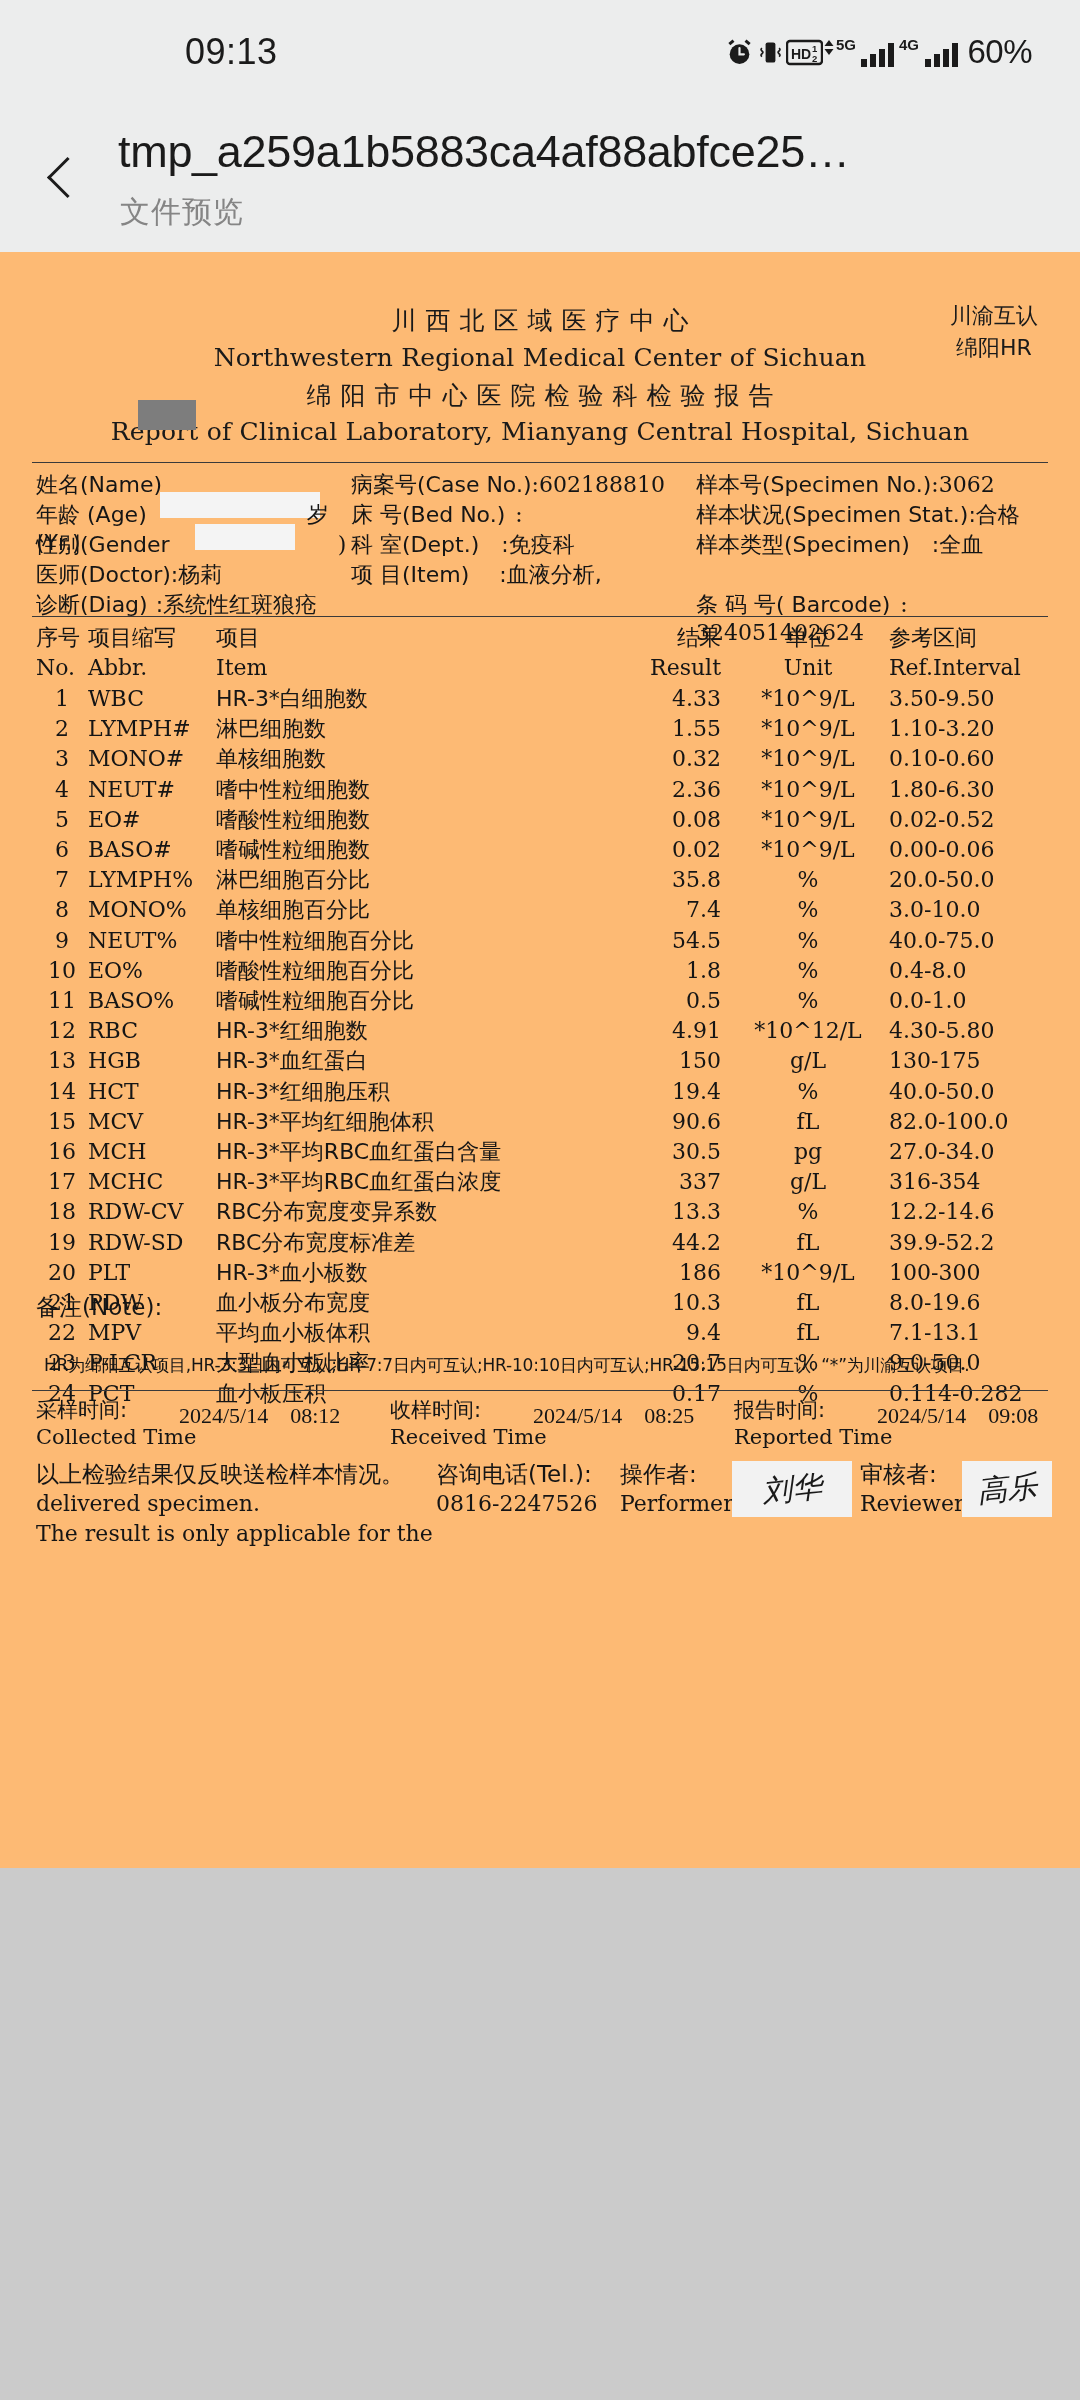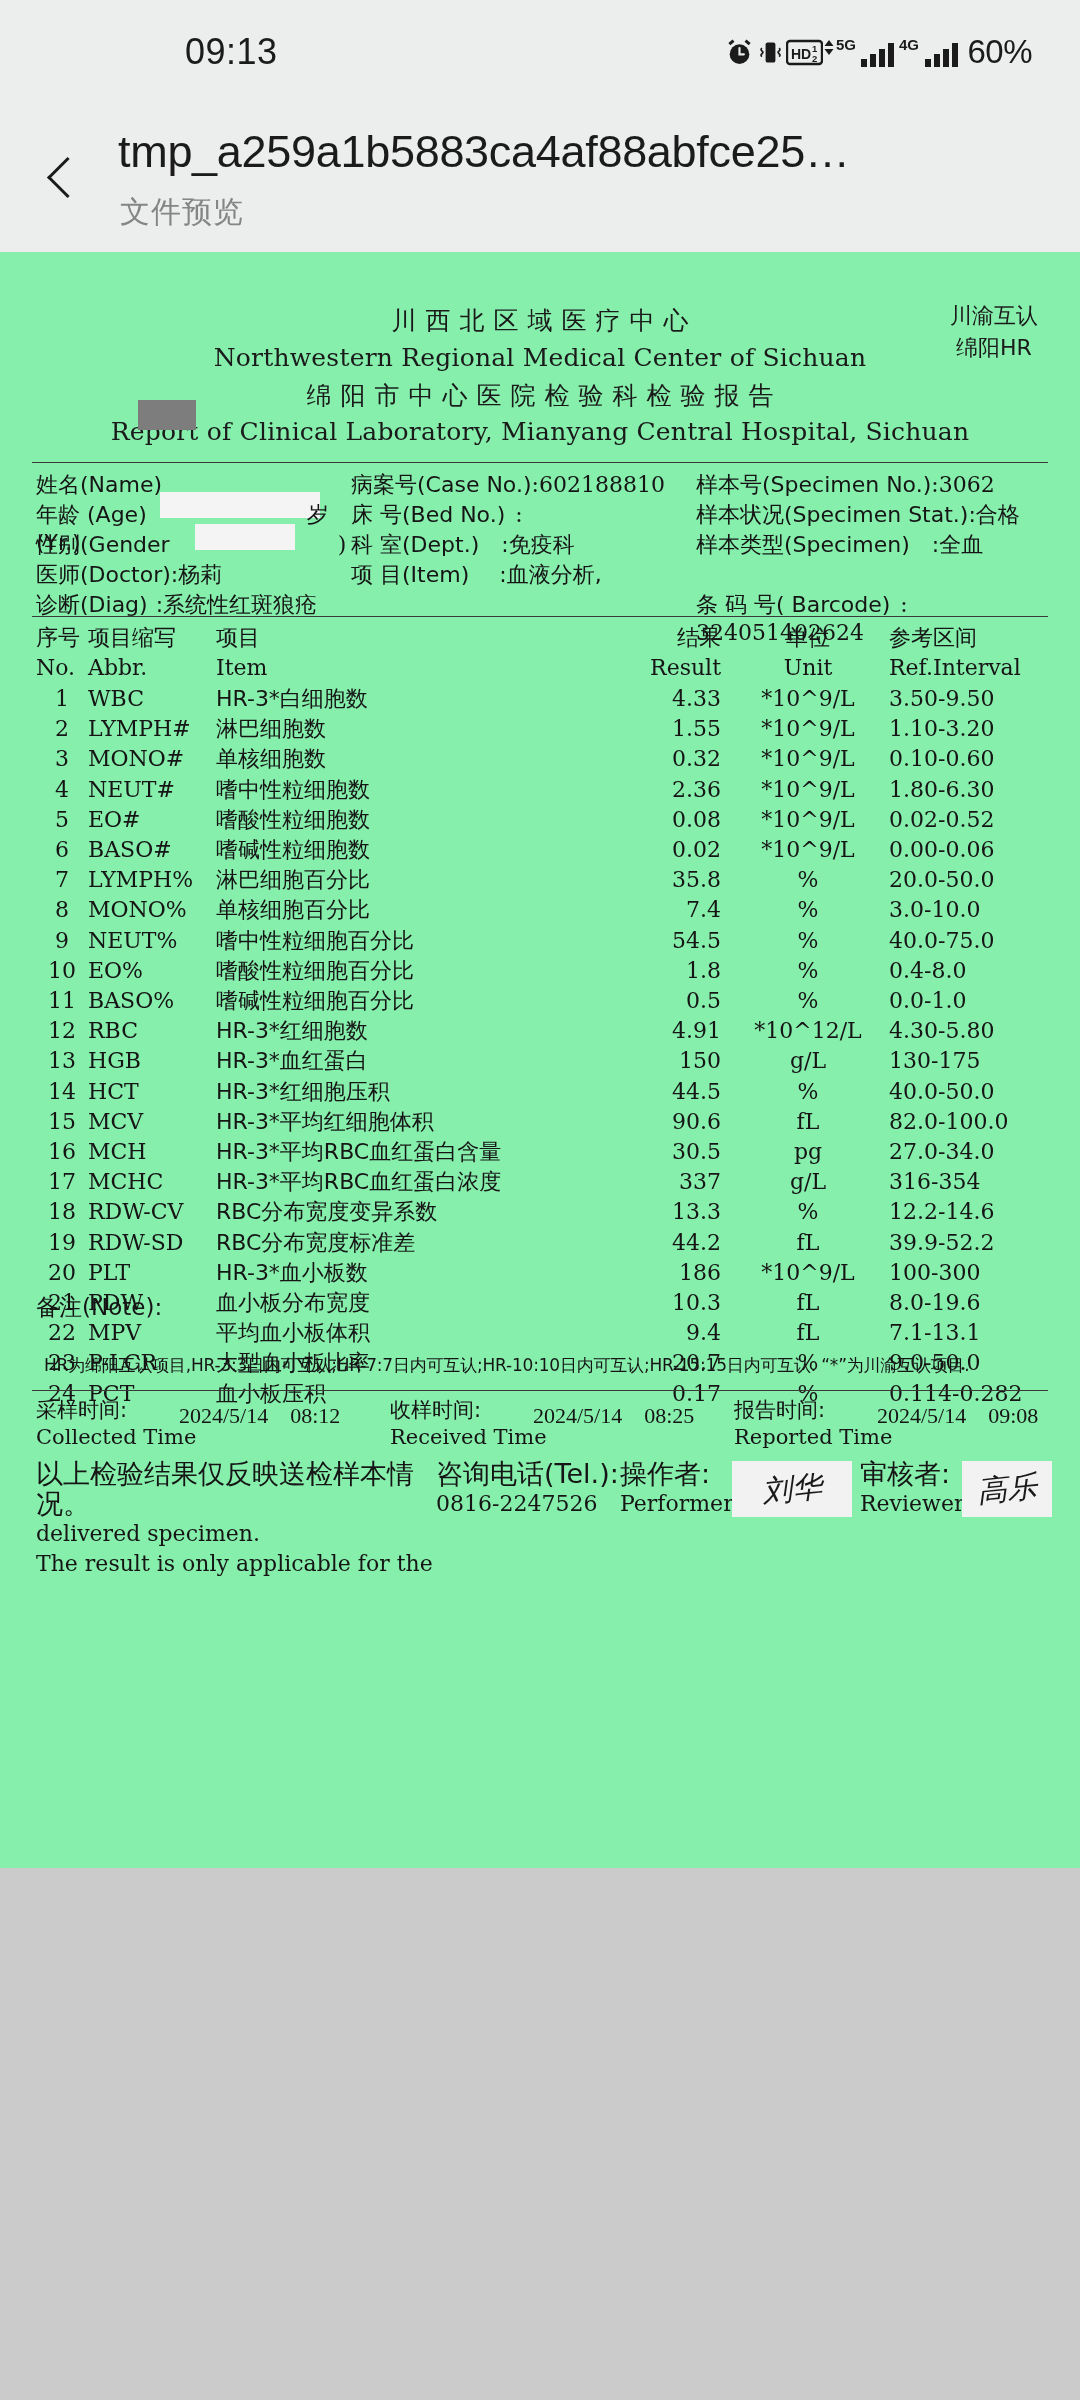--- a/index.html
+++ b/index.html
@@ -92,21 +92,21 @@
     color: #858585;
     letter-spacing: 1px;
   }
 
   
   .doc {
     position: absolute;
     left: 0; top: 252px;
     width: 1080px;
     height: 1616px;
-    background: #86efac;
+    background: #fdba74;
     color: #111;
   }
   .doc-inner {
     position: relative;
     width: 1080px;
     height: 100%;
   }
 
   
   .hdr {
@@ -291,21 +291,21 @@
   .bottom-row {
     position: relative;
     height: 110px;
   }
   .bb {
     position: absolute;
     top: 0;
     font-size: 21px;
     color: #151515;
   }
-  .bb .cn { font-family: "DejaVu Sans", sans-serif; font-size: 27px; line-height: 30px; display:block; }
+  .bb .cn { font-family: "DejaVu Sans", sans-serif; font-size: 23px; line-height: 30px; display:block; }
   .bb .en { font-family: "DejaVu Serif", serif; font-size: 22px; line-height: 30px; display:block; }
 
   .sig {
     position: absolute;
     font-family: "DejaVu Serif", serif;
     color: #1a1a1a;
     background: #f2f2f2;
   }
   .sig-text {
     font-size: 30px;
@@ -564,21 +564,21 @@
               <td class="col-abbr">HGB</td>
               <td class="col-item cjk">HR-3*血红蛋白</td>
               <td class="col-res">150</td>
               <td class="col-unit">g/L</td>
               <td class="col-ref">130-175</td>
             </tr>
             <tr>
               <td class="col-no">14</td>
               <td class="col-abbr">HCT</td>
               <td class="col-item cjk">HR-3*红细胞压积</td>
-              <td class="col-res">44.5</td>
+              <td class="col-res">19.4</td>
               <td class="col-unit">%</td>
               <td class="col-ref">40.0-50.0</td>
             </tr>
             <tr>
               <td class="col-no">15</td>
               <td class="col-abbr">MCV</td>
               <td class="col-item cjk">HR-3*平均红细胞体积</td>
               <td class="col-res">90.6</td>
               <td class="col-unit">fL</td>
               <td class="col-ref">82.0-100.0</td>

